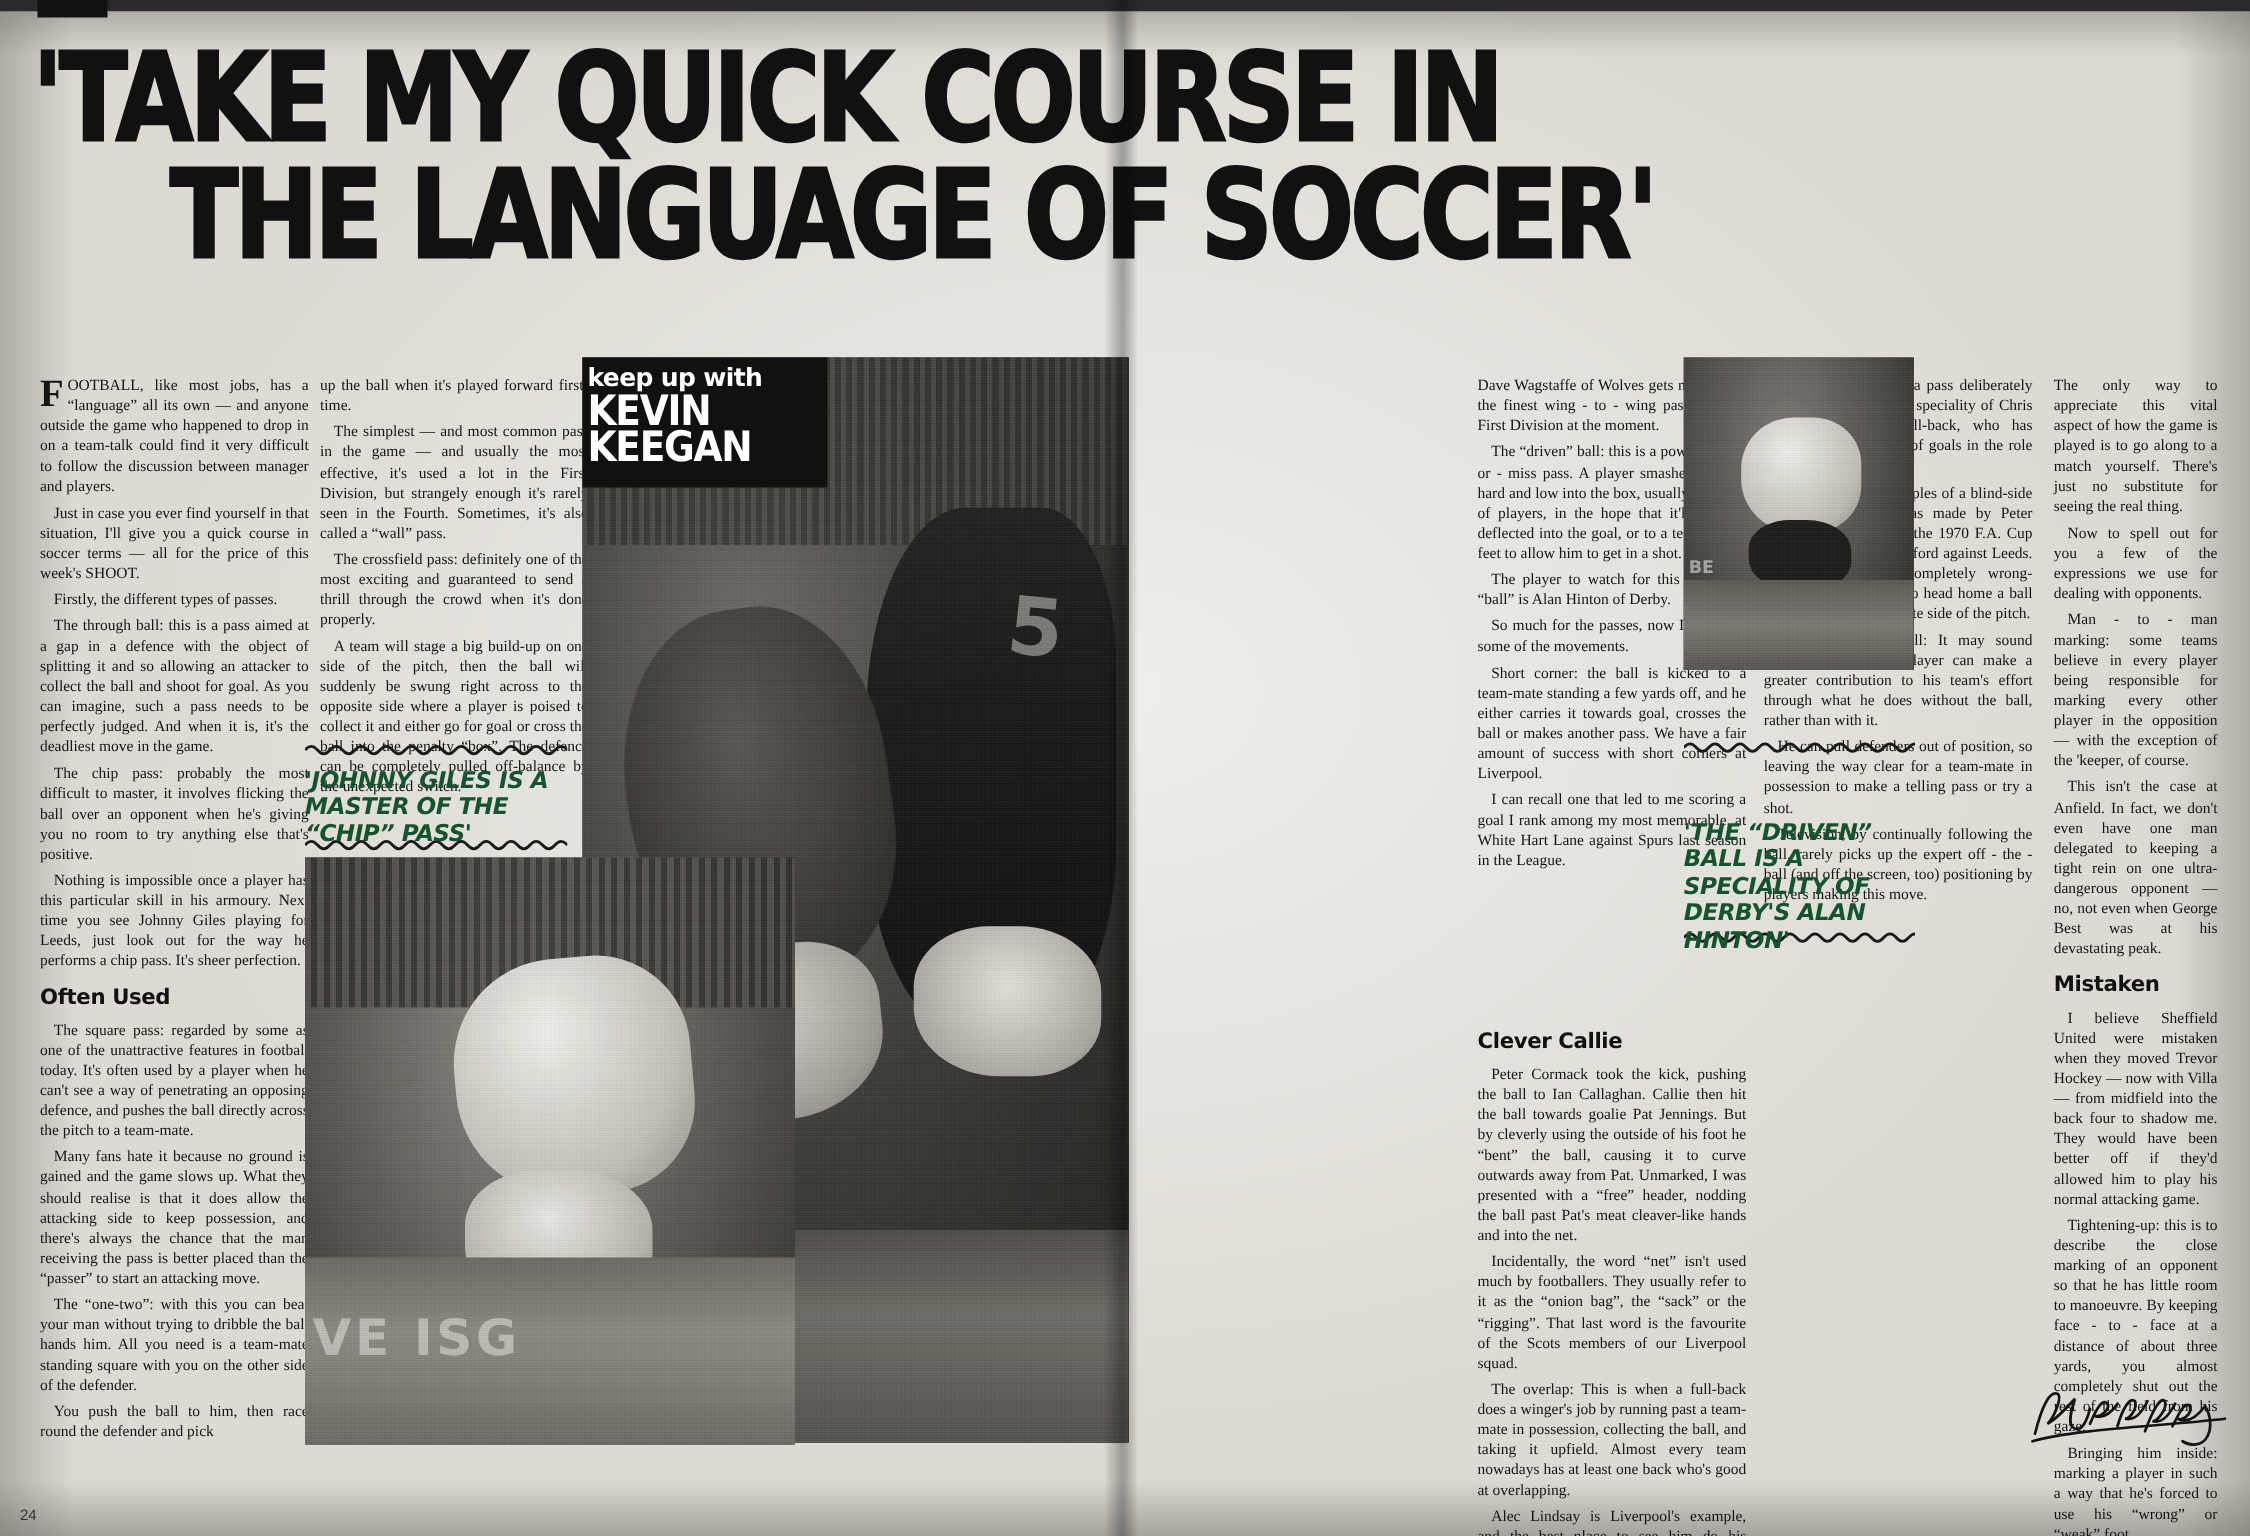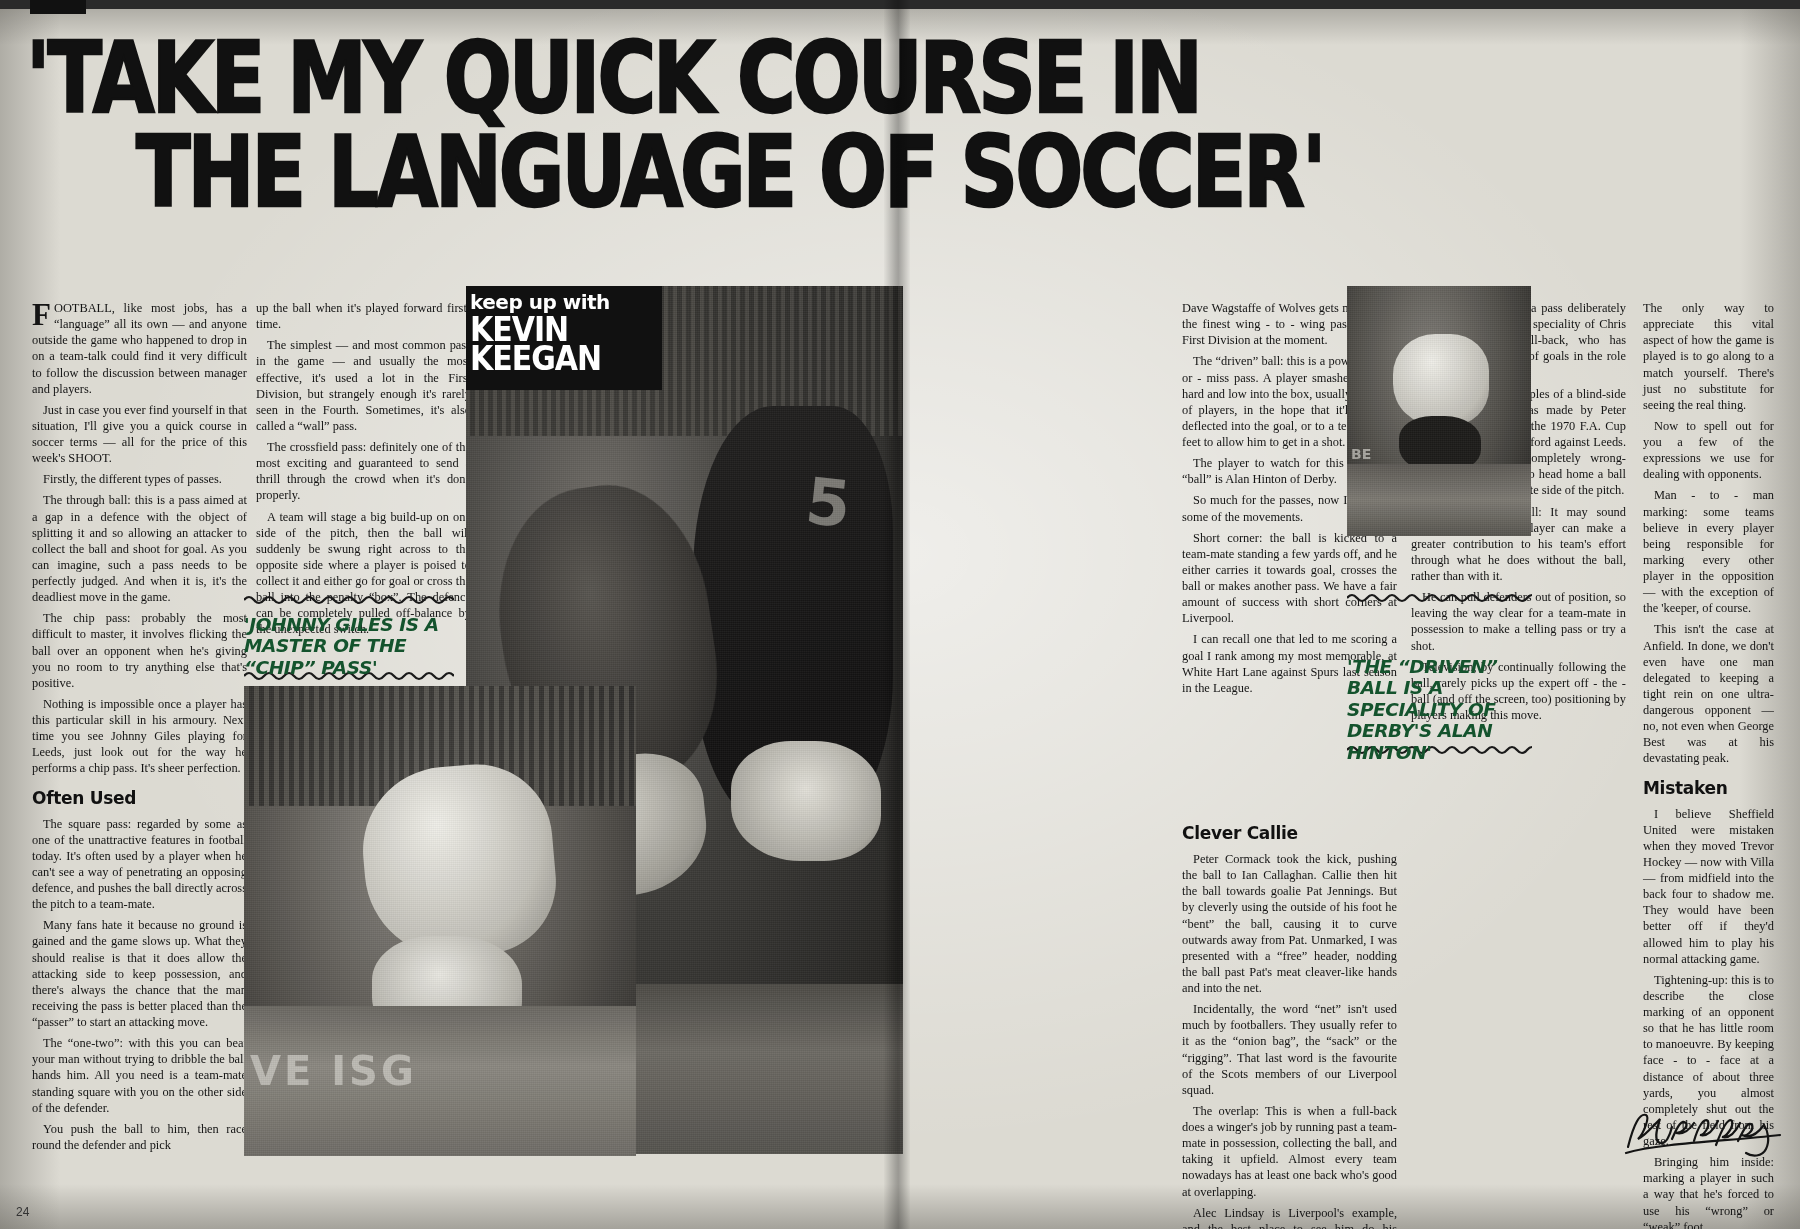--- a/index.html
+++ b/index.html
@@ -425,21 +425,21 @@
   <div id="sq-bot-hinton" class="squiggle">
     <svg width="185" height="12" viewBox="0 0 185 12" preserveAspectRatio="none">
       <path d="M0 6 q5 -6 10 0 t10 0 t10 0 t10 0 t10 0 t10 0 t10 0 t10 0 t10 0 t10 0 t10 0 t10 0 t10 0 t10 0 t10 0 t10 0 t10 0 t10 0 t10 0" fill="none" stroke="#1a1a1a" stroke-width="2.2"></path>
     </svg>
   </div>
 
   <div class="col" id="col5">
     <p class="noindent">The only way to appreciate this vital aspect of how the game is played is to go along to a match yourself. There's just no substitute for seeing the real thing.</p>
     <p>Now to spell out for you a few of the expressions we use for dealing with opponents.</p>
     <p>Man - to - man marking: some teams believe in every player being responsible for marking every other player in the opposition — with the exception of the 'keeper, of course.</p>
-    <p>This isn't the case at Anfield. In done, we don't even have one man delegated to keeping a tight rein on one ultra-dangerous opponent — no, not even when George Best was at his devastating peak.</p>
+    <p>This isn't the case at Anfield. In fact, we don't even have one man delegated to keeping a tight rein on one ultra-dangerous opponent — no, not even when George Best was at his devastating peak.</p>
     <div class="subhead">Mistaken</div>
     <p>I believe Sheffield United were mistaken when they moved Trevor Hockey — now with Villa — from midfield into the back four to shadow me. They would have been better off if they'd allowed him to play his normal attacking game.</p>
     <p>Tightening-up: this is to describe the close marking of an opponent so that he has little room to manoeuvre. By keeping face - to - face at a distance of about three yards, you almost completely shut out the rest of the field from his gaze.</p>
     <p>Bringing him inside: marking a player in such a way that he's forced to use his “wrong” or “weak” foot.</p>
 
   </div>
 
   <div id="signature" title="Kevin Keegan">
     <svg width="170" height="70" viewBox="0 0 170 70">
       <g fill="none" stroke="#141414" stroke-width="2.2" stroke-linecap="round">

